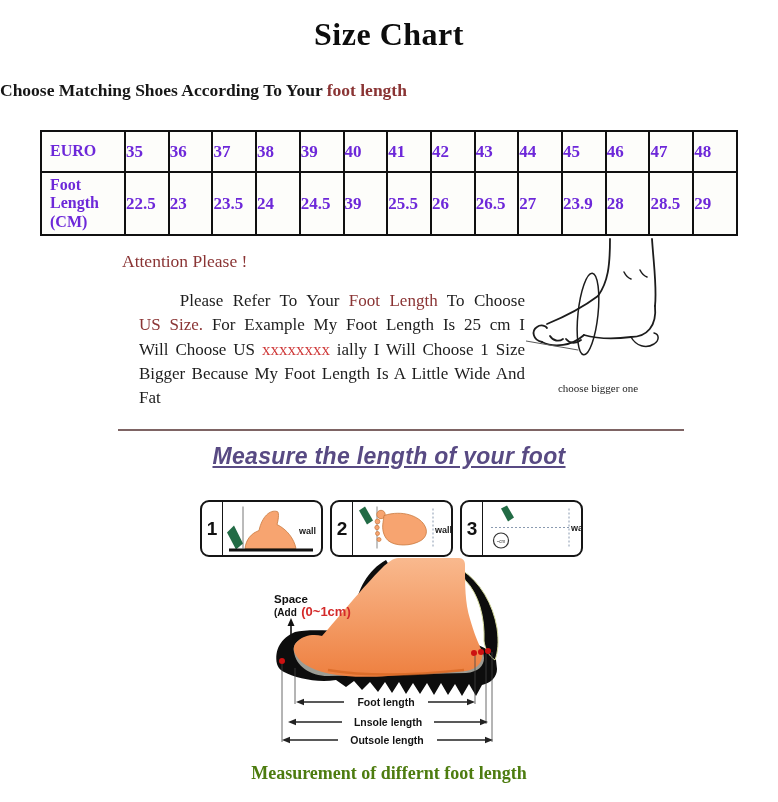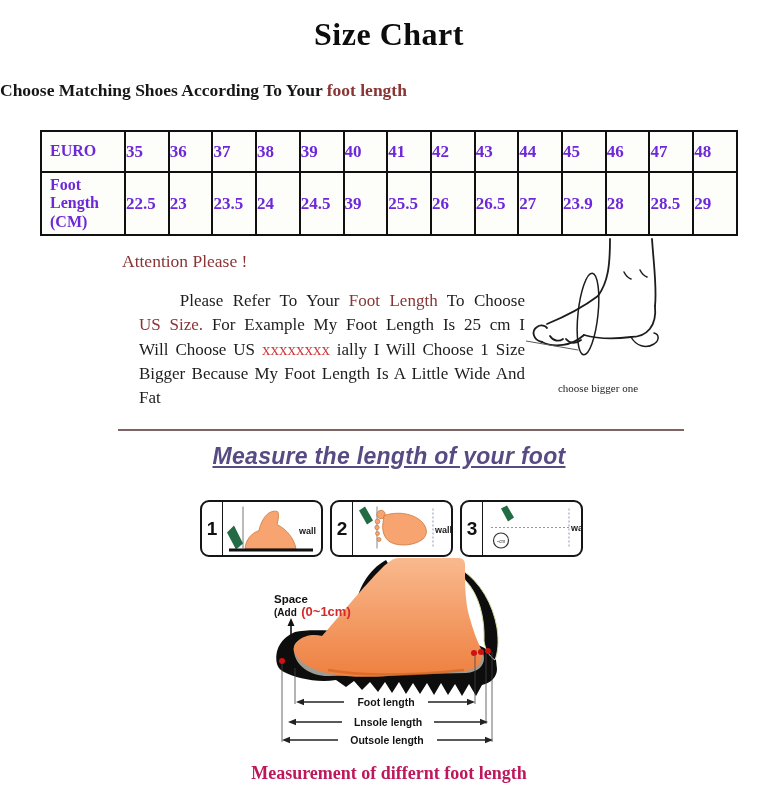--- a/index.html
+++ b/index.html
@@ -64,21 +64,21 @@
     width:21px; flex:0 0 21px; border-right:1.6px solid #151515;
     display:flex; align-items:center; justify-content:center;
     font-family:"Liberation Sans", sans-serif; font-weight:bold; font-size:19px; color:#111;
   }
   .panel svg { flex:1; display:block; }
 
   .shoe-diagram { position:absolute; top:556px; left:268px; }
 
   .bottom-caption {
     position:absolute; top:763px; left:0; right:0; text-align:center;
-    font-size:18px; font-weight:bold; color:#be185d;
+    font-size:18px; font-weight:bold; color:#4d7c0f;
   }
 </style>
 </head>
 <body>
 
 <div class="page-title">Size Chart</div>
 
 <div class="page-subtitle">
   <span>Choose Matching Shoes According To Your</span>
   <span class="accent">foot length</span>

